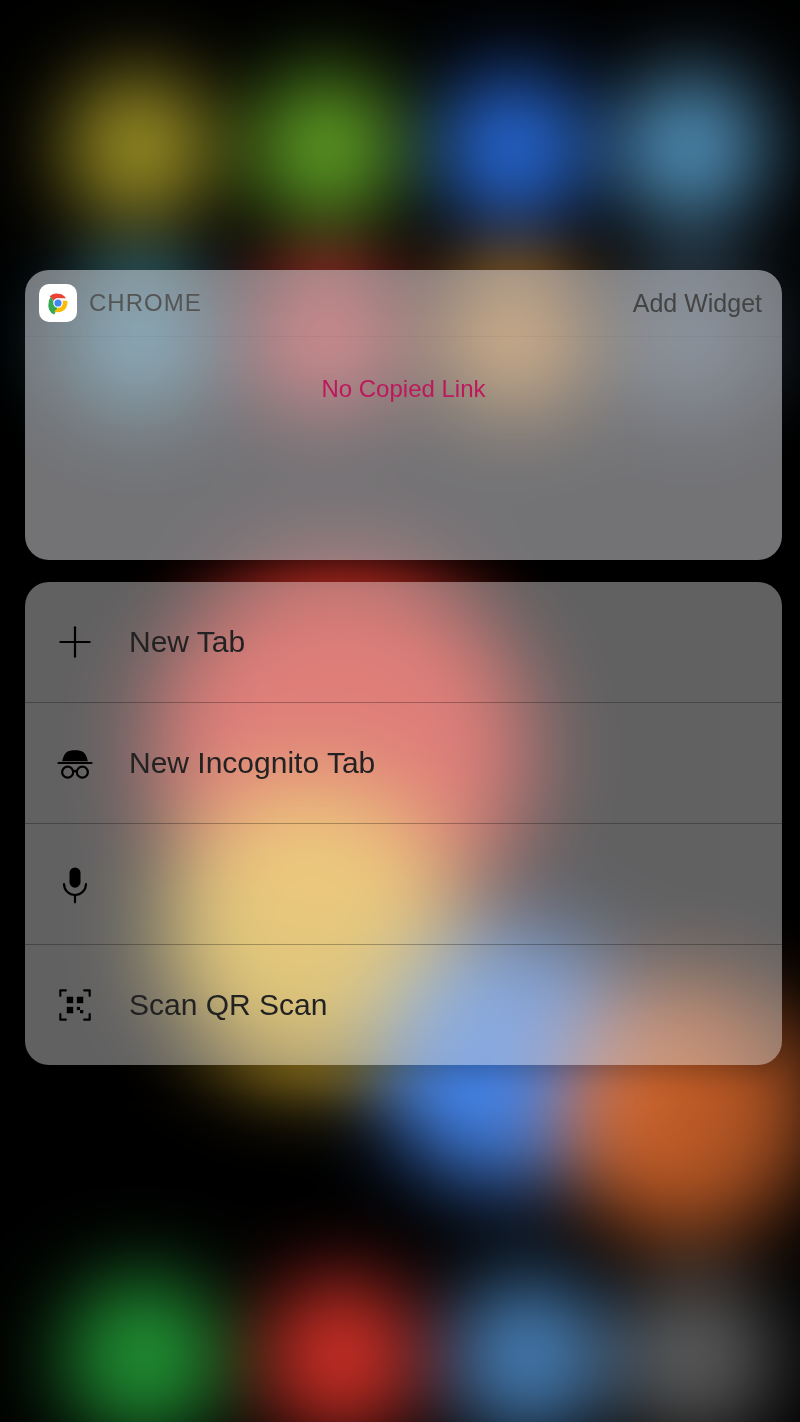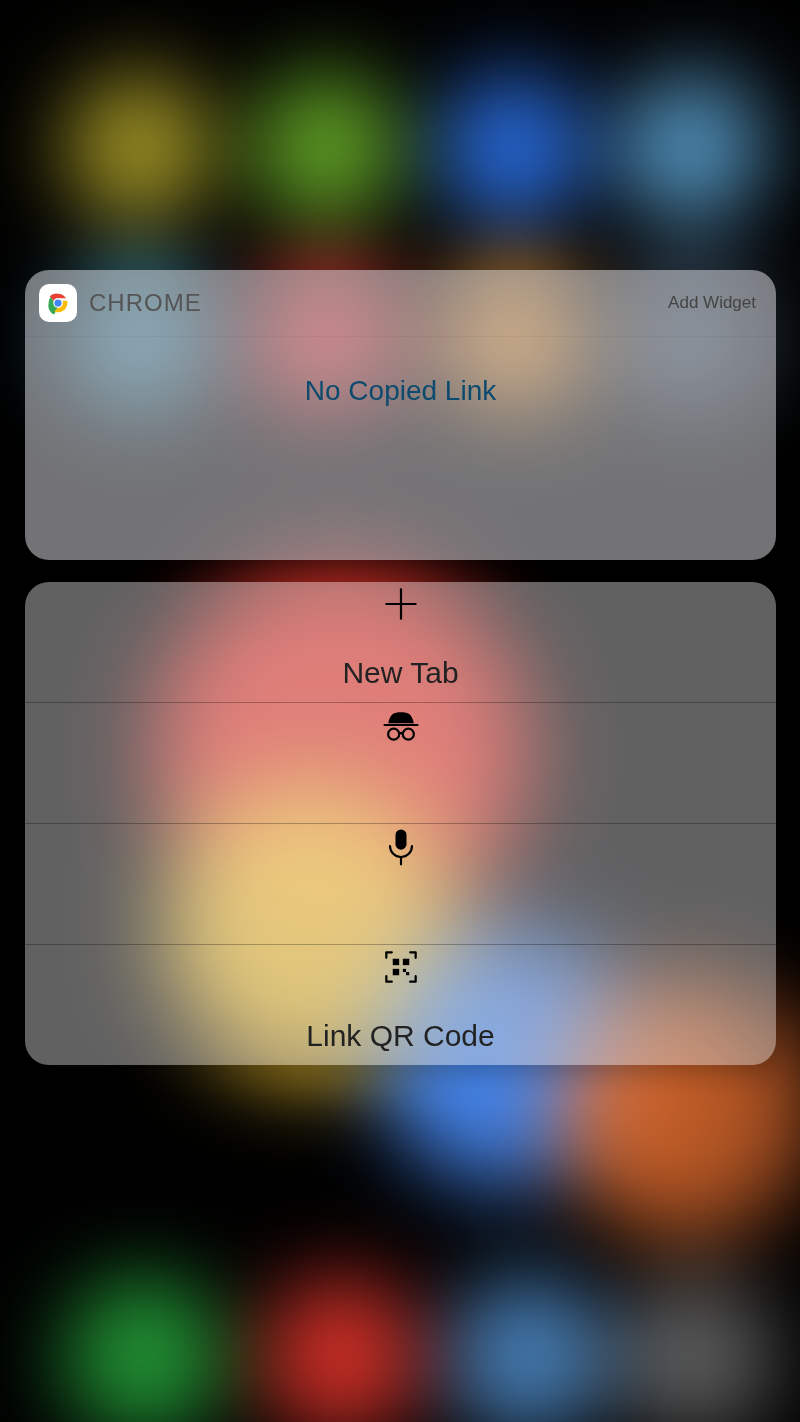--- a/index.html
+++ b/index.html
@@ -2,34 +2,34 @@
 <html><head>
 <meta charset="utf-8">
 <style>
   html,body{margin:0;padding:0;width:800px;height:1422px;overflow:hidden;font-family:-apple-system,Helvetica Neue,Arial,sans-serif;}
   .bg{position:absolute;inset:0;background:#000;}
   
   .blobs{position:absolute;inset:0;filter:blur(42px);}
   .blob{position:absolute;border-radius:50%;}
   .vignette{position:absolute;inset:0;background:radial-gradient(ellipse at center,rgba(0,0,0,0) 40%,rgba(0,0,0,.45) 100%);}
 
-  .stack{position:absolute;left:25px;right:24px;top:270px;display:flex;flex-direction:column;gap:22px;}
+  .stack{position:absolute;left:25px;right:18px;top:270px;display:flex;flex-direction:column;gap:22px;}
 
   .card{border-radius:24px;overflow:hidden;background:rgba(210,210,215,.55);backdrop-filter:blur(20px);-webkit-backdrop-filter:blur(20px);box-shadow:0 8px 28px rgba(0,0,0,.28);}
   .widget-head{display:flex;align-items:center;gap:12px;padding:14px 20px 14px 14px;border-bottom:1px solid rgba(0,0,0,.04);}
   .chrome-app{width:38px;height:38px;border-radius:10px;background:#fff;display:flex;align-items:center;justify-content:center;}
   .chrome-app svg{width:28px;height:28px;display:block;}
   .widget-title{font-size:24px;letter-spacing:1px;color:#555;font-weight:400;}
   .spacer{flex:1;}
-  .add-widget{font-size:17px;color:#444;font-weight:400;text-align:right;}
+  .add-widget{font-size:25px;color:#444;font-weight:400;text-align:right;}
   .widget-body{height:185px;display:flex;align-items:flex-start;justify-content:center;padding-top:38px;}
-  .widget-body-text{font-size:28px;color:#0c4a6e;}
+  .widget-body-text{font-size:24px;color:#be185d;}
 
   .menu{border-radius:24px;overflow:hidden;backdrop-filter:blur(20px);-webkit-backdrop-filter:blur(20px);box-shadow:0 8px 28px rgba(0,0,0,.28);background:rgba(215,215,218,.45);}
-  .item{display:flex;align-items:center;gap:30px;height:120px;padding:0 26px;border-top:1px solid rgba(0,0,0,.28);flex-direction:column;}
+  .item{display:flex;align-items:center;gap:30px;height:120px;padding:0 26px;border-top:1px solid rgba(0,0,0,.28);}
   .item:first-child{border-top:none;}
   .item .ic{width:48px;display:flex;align-items:center;justify-content:center;color:#000;}
   .item .ic svg{width:44px;height:44px;stroke:#000;fill:none;stroke-width:2.4;stroke-linecap:round;stroke-linejoin:round;}
   .item .lbl{font-size:30px;font-weight:400;color:#222;}
 </style>
 </head>
 <body>
 
 <div class="bg">
   <div class="blobs">
@@ -95,20 +95,21 @@
     <div class="item">
       <span class="ic">
         <svg viewBox="0 0 48 48">
           <path d="M10 22c2-10 6-12 14-12s12 2 14 12" fill="#000" stroke="none"></path>
           <line x1="6" y1="24" x2="42" y2="24"></line>
           <circle cx="16" cy="34" r="6"></circle>
             <circle cx="32" cy="34" r="6"></circle>
           <path d="M22 34c1-2 3-2 4 0"></path>
         </svg>
       </span>
+      <span class="lbl">New Incognito Tab</span>
     </div>
 
     <div class="item">
       <span class="ic">
         <svg viewBox="0 0 48 48">
           <rect x="18" y="6" width="12" height="22" rx="6" fill="#000" stroke="none"></rect>
           <path d="M12 24a12 12 0 0 0 24 0"></path>
           <line x1="24" y1="36" x2="24" y2="44"></line>
         </svg>
       </span>
@@ -121,18 +122,18 @@
             <path d="M40 14V8h-6"></path>
             <path d="M8 34v6h6"></path>
             <path d="M40 34v6h-6"></path>
           <rect x="15" y="15" width="7" height="7" fill="#000" stroke="none"></rect>
           <rect x="26" y="15" width="7" height="7" fill="#000" stroke="none"></rect>
           <rect x="15" y="26" width="7" height="7" fill="#000" stroke="none"></rect>
           <rect x="26" y="26" width="3.5" height="3.5" fill="#000" stroke="none"></rect>
           <rect x="29.5" y="29.5" width="3.5" height="3.5" fill="#000" stroke="none"></rect>
         </svg>
       </span>
-      <span class="lbl">Link QR Code</span>
+      <span class="lbl">Scan QR Scan</span>
     </div>
 
 
   </div>
 </div>
 
 </body></html>

